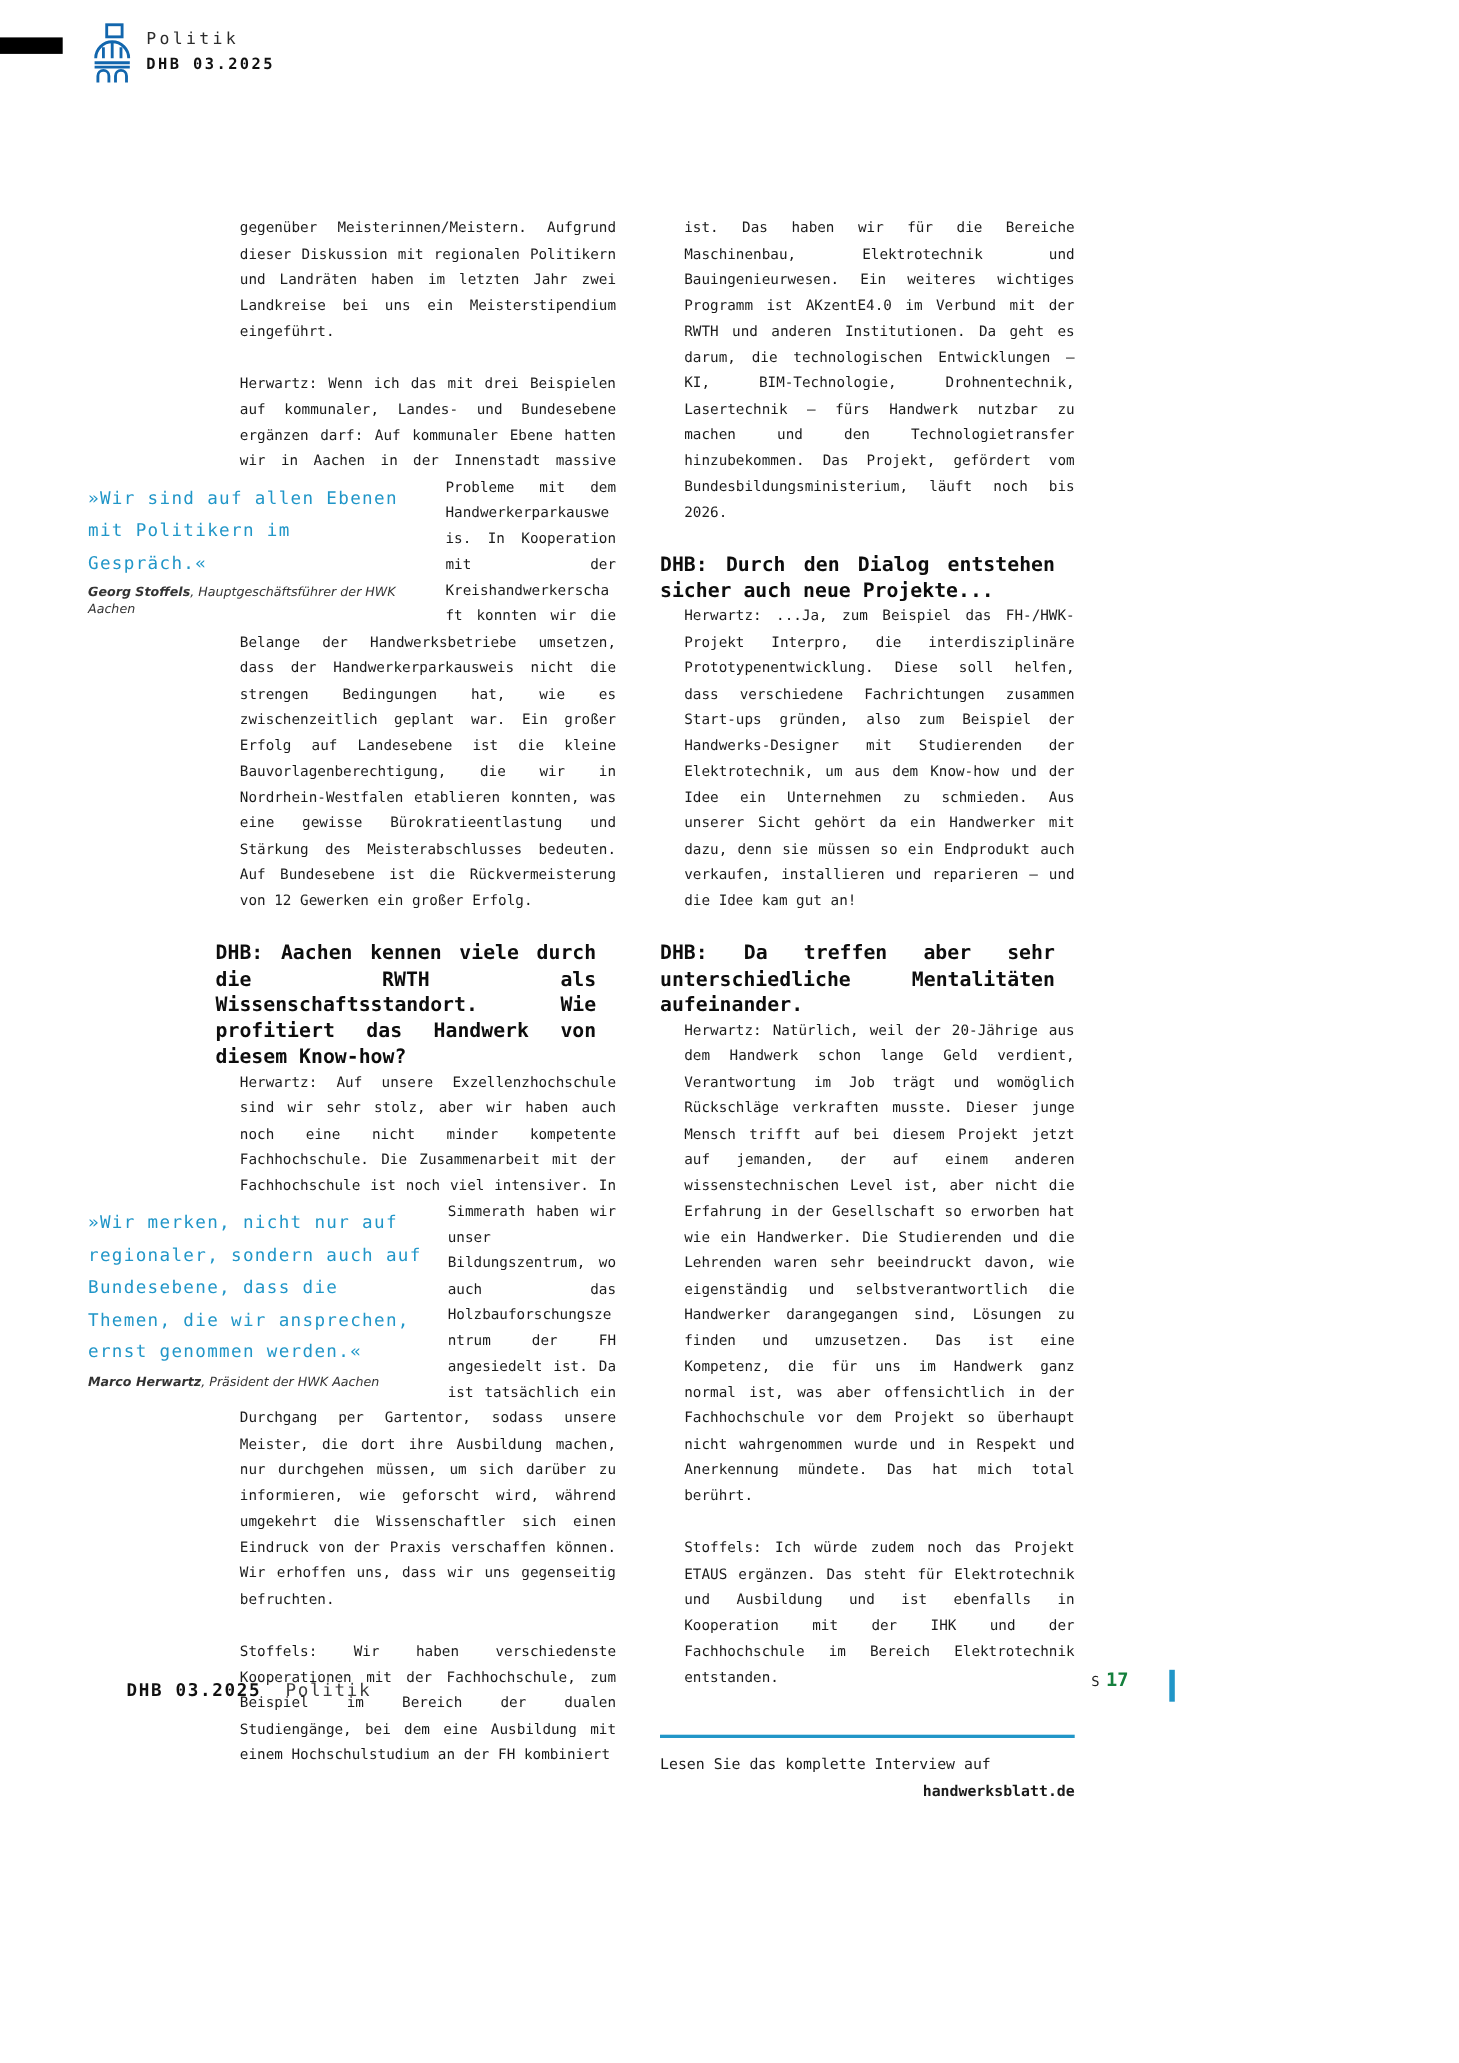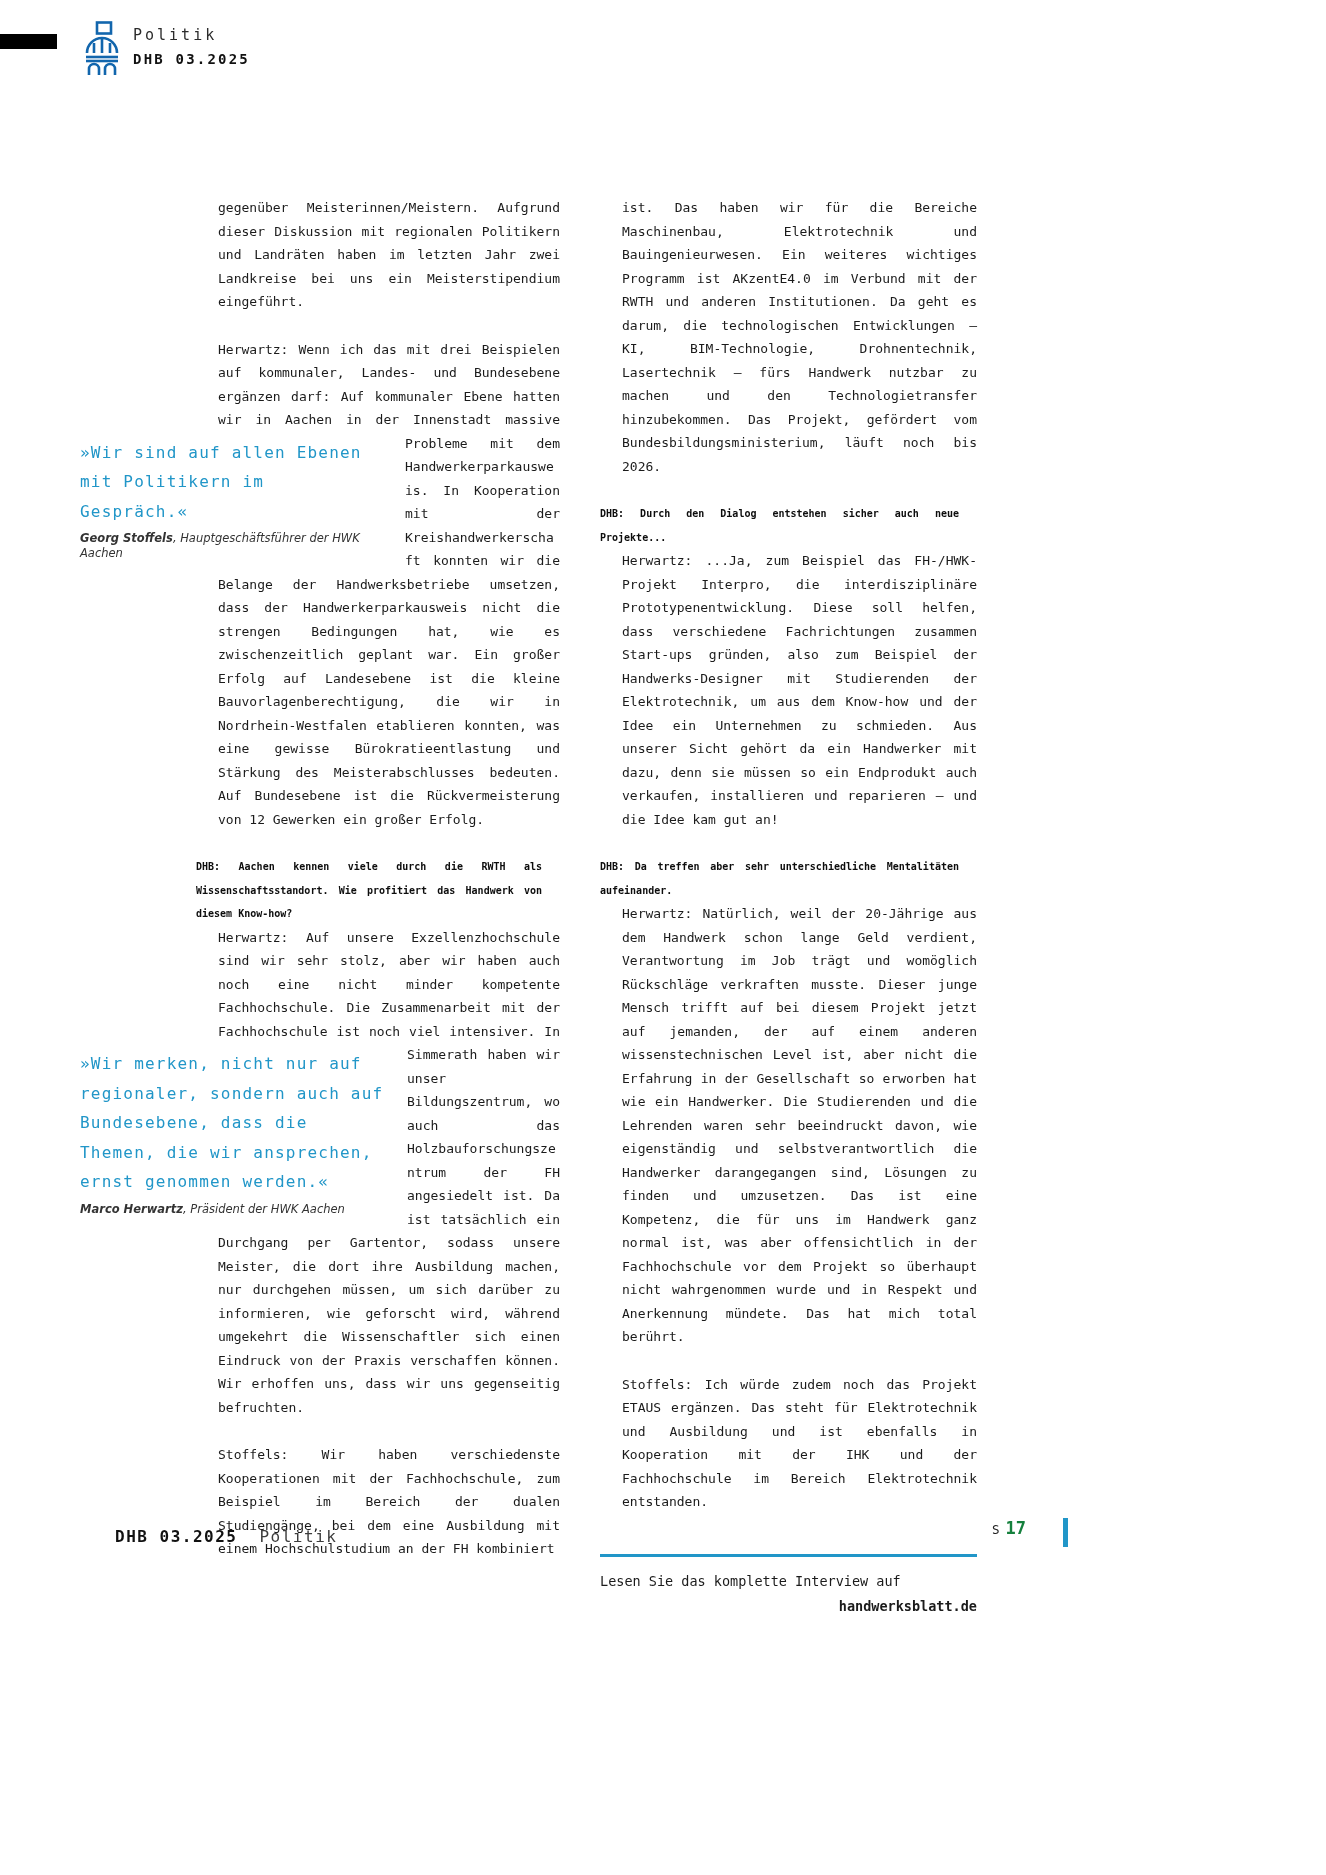--- a/index.html
+++ b/index.html
@@ -21,21 +21,21 @@
   .columns { position:absolute; left:196px; top:196px; display:flex; }
   .col-left  { width:364px; margin-right:40px; }
   .col-right { width:377px; }
 
   .bp {
     margin:0 0 0 22px; font-size:13px; line-height:23.5px;
     text-align:justify; hyphens:auto; overflow-wrap:break-word;
   }
   .gap { margin-top:24px; }
   .qh {
-    margin:24px 18px 0 0; font-size:10px; line-height:23.5px; font-weight:bold;
+    margin:24px 18px 0 0; font-size:18px; line-height:23.5px; font-weight:bold;
     text-align:justify; color:#0d0d0d; hyphens:auto;
   }
   .nt { margin-top:0; }
 
   
   .pq { float:left; margin:6px 30px 8px -138px; width:295px; }
   .pq2 { width:312px; margin-right:15px; }
   .pq-text {
     display:block; font-size:16px; line-height:29.5px; letter-spacing:1.2px;
     color:#2196c8; text-align:left; hyphens:manual;

